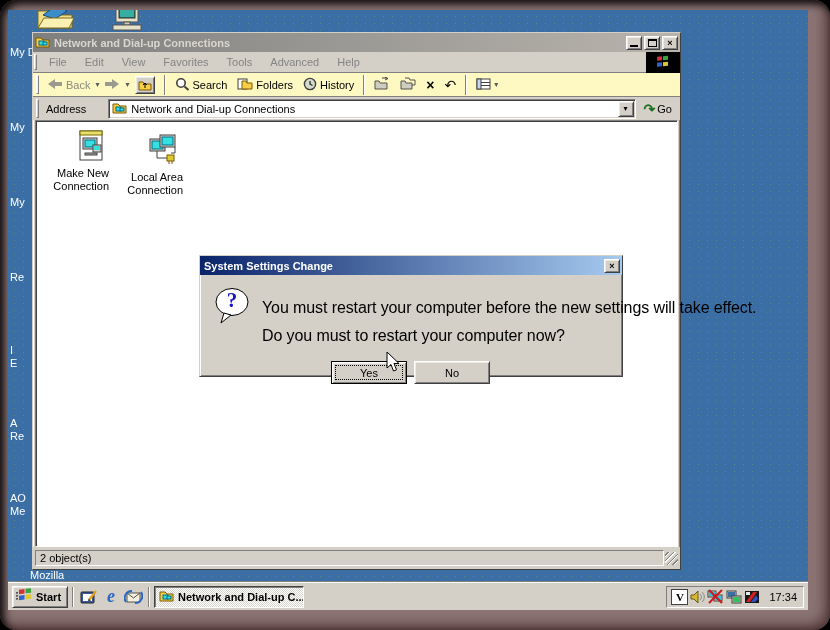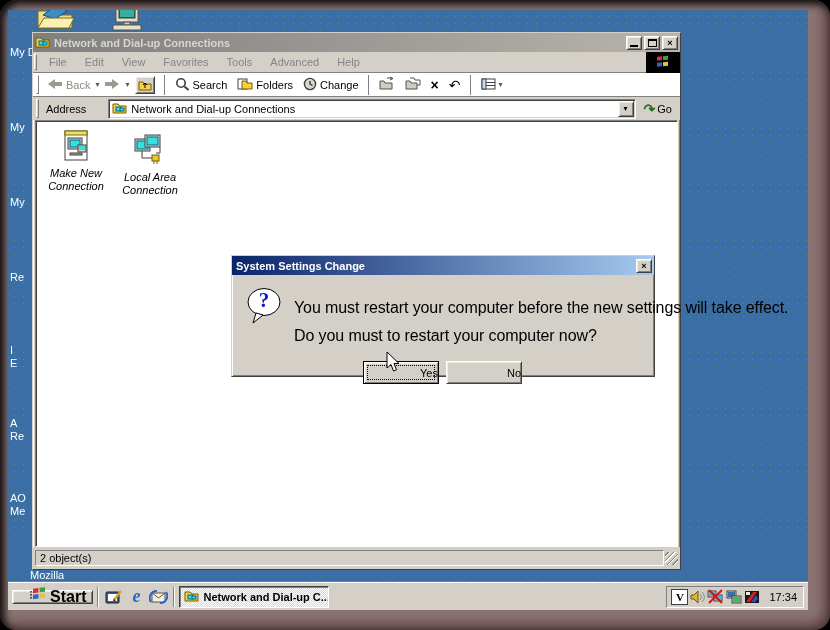--- a/index.html
+++ b/index.html
@@ -41,68 +41,68 @@
   .capbtn { width:16px; height:14px; margin-left:2px; font-size:9px; font-weight:bold; }
   .glyph-min { width:8px; height:2px; background:#000; margin-top:7px; }
   .glyph-max { width:9px; height:8px; border:1px solid #000; border-top-width:2px; }
 
   .menubar { height:21px; display:flex; align-items:center; border-bottom:1px solid #808080;
              box-shadow:0 1px 0 #FFFFFF; background:#D4D0C8; }
   .menuitem { padding:2px 9px; color:#848484; }
   .menulogo { margin-left:auto; width:34px; height:21px; background:#000;
               display:flex; align-items:center; justify-content:center; }
 
-  .toolbar { height:24px; display:flex; align-items:center; background:#ffffff; padding-left:2px;
+  .toolbar { height:24px; display:flex; align-items:center; background:#fef9c3; padding-left:2px;
              border-bottom:1px solid #808080; box-shadow:0 1px 0 #FFFFFF;text-align:center; }
   .addressbar { height:23px; display:flex; align-items:center; background:#D4D0C8; padding-left:2px; }
   .grip { width:3px; height:80%; margin:0 3px 0 1px; border-left:1px solid #FFF;
           border-top:1px solid #FFF; border-right:1px solid #808080; border-bottom:1px solid #808080; }
   .tsep { width:1px; height:20px; margin:0 4px; border-left:1px solid #808080; border-right:1px solid #FFF; }
   .tbtn { display:flex; align-items:center; gap:3px; padding:2px 5px; color:#000; }
   .tbtn.dis { color:#8A8A7E; }
   .chev { font-size:8px; color:#5a5a52; }
 
   .addr-label { padding:0 22px 0 4px; }
   .addr-field { flex:1; height:20px; display:flex; align-items:center; padding-left:3px; position:relative; }
   .addr-field .txt { margin-left:4px; }
   .addr-drop { position:absolute; right:1px; top:1px; bottom:1px; width:16px; font-size:8px; }
   .go { display:flex; align-items:center; gap:2px; padding:0 8px 0 8px; }
   .go .arrow { color:#1c6e1c; font-size:14px; font-weight:bold; }
 
   .content { flex:1; position:relative; background:#FFF; margin:0 2px;
              border:1px solid; border-color:#808080 #FFF #FFF #808080;
              box-shadow: inset 1px 1px 0 #404040; overflow:hidden; }
-  .fitem { position:absolute; width:66px; text-align:center;font-style:italic; }
+  .fitem { position:absolute; width:66px; text-align:right; }
   .fitem .lbl { line-height:13px; }
 
   .statusbar { height:18px; display:flex; align-items:center; background:#D4D0C8; padding:11px 2px; }
   .statuspane { flex:1; height:16px; display:flex; align-items:center; padding-left:4px;
                 border:1px solid; border-color:#808080 #FFF #FFF #808080; background:#D4D0C8; box-shadow:none; }
   .sizegrip { width:13px; height:13px; margin-left:1px;
               background: repeating-linear-gradient(135deg, transparent 0 2px, #808080 2px 3px, #FFF 3px 4px); }
 
   
   .dialog { position:absolute; left:191px; top:245px; width:424px; height:122px;
-            display:flex; flex-direction:column;margin-left:32px; }
+            display:flex; flex-direction:column; }
   .dlg-title { height:19px; display:flex; align-items:center; padding:0 2px 0 4px;
                background:linear-gradient(90deg,#0A246A,#A6CAF0); }
   .dlg-title .ttl { color:#FFF; font-weight:bold; flex:1; }
   .dlg-body { position:relative; flex:1; }
   .dlg-line { position:absolute; left:62px; white-space:nowrap; font-size:16px; letter-spacing:-0.1px; }
-  .dlg-btn { position:absolute; width:76px; height:23px; top:86px;justify-content:flex-end; }
+  .dlg-btn { position:absolute; width:76px; height:23px; top:86px; }
   .dlg-btn.default { border:1px solid #000; box-shadow: inset 1px 1px 0 #FFF, inset -1px -1px 0 #808080, inset 2px 2px 0 #ECEAE4; }
   .focusrect { position:absolute; inset:3px; border:1px dotted #000; }
   .bubble { position:absolute; left:14px; top:12px; width:36px; height:38px; }
   .bubble .q { position:absolute; left:0; top:1px; width:36px; text-align:center;
                color:#1515c8; font-size:21px; font-weight:bold; font-family:"Liberation Serif",serif; }
 
   
   .taskbar { position:absolute; left:0; top:572px; width:800px; height:28px; background:#D4D0C8;
              border-top:1px solid #FFF; box-shadow:0 -1px 0 #808080; display:flex; align-items:center; padding:0 4px; }
-  .startbtn { height:14px; padding:0 6px 0 17px; font-weight:bold; font-size:16px; gap:3px; }
+  .startbtn { height:22px; padding:0 6px 0 3px; font-weight:bold; font-size:11px; gap:3px; }
   .qlicon { width:22px; height:22px; display:flex; align-items:center; justify-content:center; }
   .taskbtn { width:150px; height:22px; display:flex; align-items:center; gap:4px; padding:0 4px;
              border:1px solid; border-color:#404040 #FFF #FFF #404040;
              box-shadow: inset 1px 1px 0 #808080; background-color:#d9d6d0;
              background-image: linear-gradient(45deg,#fff 25%,transparent 25%,transparent 75%,#fff 75%),
                                linear-gradient(45deg,#fff 25%,transparent 25%,transparent 75%,#fff 75%);
              background-size:2px 2px; background-position:0 0,1px 1px;
              font-weight:bold; white-space:nowrap; overflow:hidden; }
   .tray { margin-left:auto; height:22px; display:flex; align-items:center; gap:1px; padding:0 6px 0 4px;
           border:1px solid; border-color:#808080 #FFF #FFF #808080; }
@@ -226,21 +226,21 @@
                 <rect x="1" y="2" width="9" height="10" fill="#fff" stroke="#404040"></rect>
                 <path d="M5 4 L9 4 L10 6 L15 6 L15 12 L5 12 Z" fill="#F7CE46" stroke="#7a5a00"></path>
               </svg></span>
           <span>Folders</span>
         </span>
         <span class="tbtn">
           <span><svg width="14" height="14">
                 <circle cx="7" cy="7" r="5.6" fill="#d8d8d0" stroke="#404040" stroke-width="1.4"></circle>
                 <path d="M7 4 L7 7 L9.5 8.5" stroke="#204a20" stroke-width="1.4" fill="none"></path>
               </svg></span>
-          <span>Change</span>
+          <span>History</span>
         </span>
         <span class="tsep"></span>
         <span class="tbtn">
             <span><svg width="16" height="13">
                 <path d="M1 4 L5 4 L6 6 L13 6 L13 12 L1 12 Z" fill="#cfccc2" stroke="#55524a"></path>
                 <path d="M8 1 L13 1 M11 0 L14 1.5 L11 3" stroke="#404040" fill="none"></path>
               </svg></span>
           </span>
         <span class="tbtn">
             <span><svg width="16" height="13">

